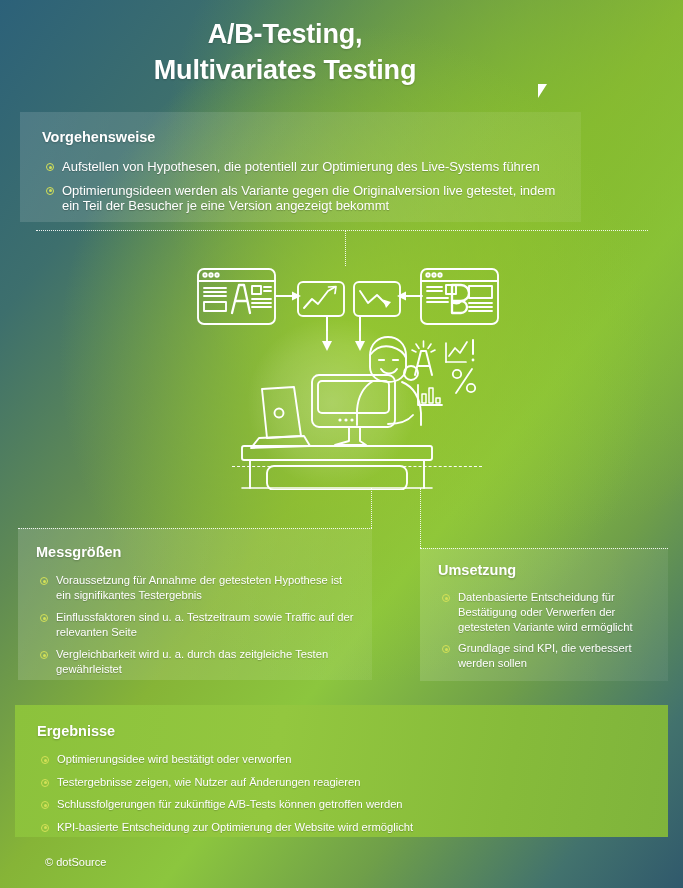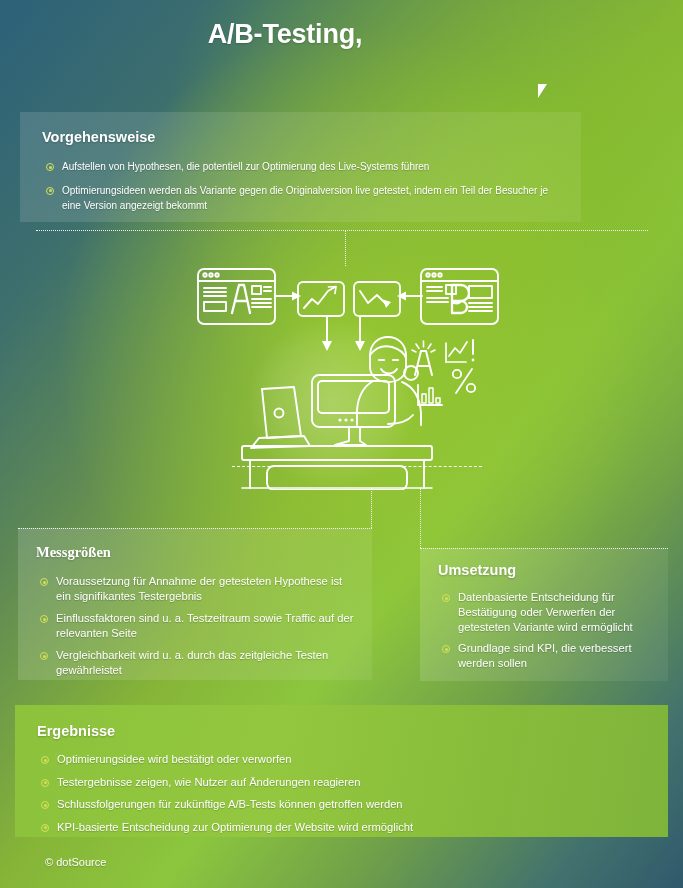--- a/index.html
+++ b/index.html
@@ -77,30 +77,30 @@
     border-radius:50%; background:#d4e157;
   }
 
   
   #panel-vorgehensweise {
     left:20px; top:112px; width:561px; height:110px;
     background:linear-gradient(100deg, rgba(255,255,255,0.13) 0%, rgba(255,255,255,0.10) 45%, rgba(255,255,255,0.07) 100%);
   }
   #panel-vorgehensweise .panel-title { margin:17px 0 0 22px; font-size:14.5px; }
   #panel-vorgehensweise .bullets { margin:14px 22px 0 26px; }
-  #panel-vorgehensweise .bullets li { font-size:10px; line-height:15.5px; margin-bottom:8px; }
+  #panel-vorgehensweise .bullets li { font-size:13px; line-height:15.5px; margin-bottom:8px; }
   .dot-h { position:absolute; height:0; border-top:1.6px dotted rgba(255,255,255,0.9); }
   .dot-v { position:absolute; width:0; border-left:1.6px dotted rgba(255,255,255,0.9); }
 
   
   #panel-messgroessen {
     left:18px; top:528px; width:354px; height:152px;
     background:linear-gradient(105deg, rgba(255,255,255,0.15) 0%, rgba(255,255,255,0.11) 50%, rgba(255,255,255,0.07) 100%);
   }
-  #panel-messgroessen .panel-title { margin:16px 0 0 18px; font-size:14.5px;font-family:Liberation Serif, serif; }
+  #panel-messgroessen .panel-title { margin:16px 0 0 18px; font-size:14.5px; }
   #panel-messgroessen .bullets { margin:13px 14px 0 22px; }
   #panel-messgroessen .bullets li { font-size:11.2px; line-height:15px; margin-bottom:7px; }
 
   
   #panel-umsetzung {
     left:420px; top:548px; width:248px; height:133px;
     background:linear-gradient(105deg, rgba(255,255,255,0.14) 0%, rgba(255,255,255,0.10) 55%, rgba(255,255,255,0.06) 100%);
   }
   #panel-umsetzung .panel-title { margin:14px 0 0 18px; font-size:14.5px; }
   #panel-umsetzung .bullets { margin:12px 12px 0 22px; }
@@ -127,20 +127,21 @@
   #illustration { position:absolute; left:180px; top:255px; width:330px; height:235px; }
 </style>
 </head>
 <body>
 
 <div id="page">
 
   <div id="header">
     <div id="title">
       <div>A/B-Testing,</div>
+      <div>Multivariates Testing</div>
     </div>
 
     <div id="logo-tail"></div>
   </div>
 
   <div class="panel" id="panel-vorgehensweise">
     <div class="panel-title">Vorgehensweise</div>
     <ul class="bullets">
       <li><span class="bullet"></span><span>Aufstellen von Hypothesen, die potentiell zur Optimierung des Live-Systems führen</span></li>
       <li><span class="bullet"></span><span>Optimierungsideen werden als Variante gegen die Originalversion live getestet, indem ein Teil der Besucher je eine Version angezeigt bekommt</span></li>

